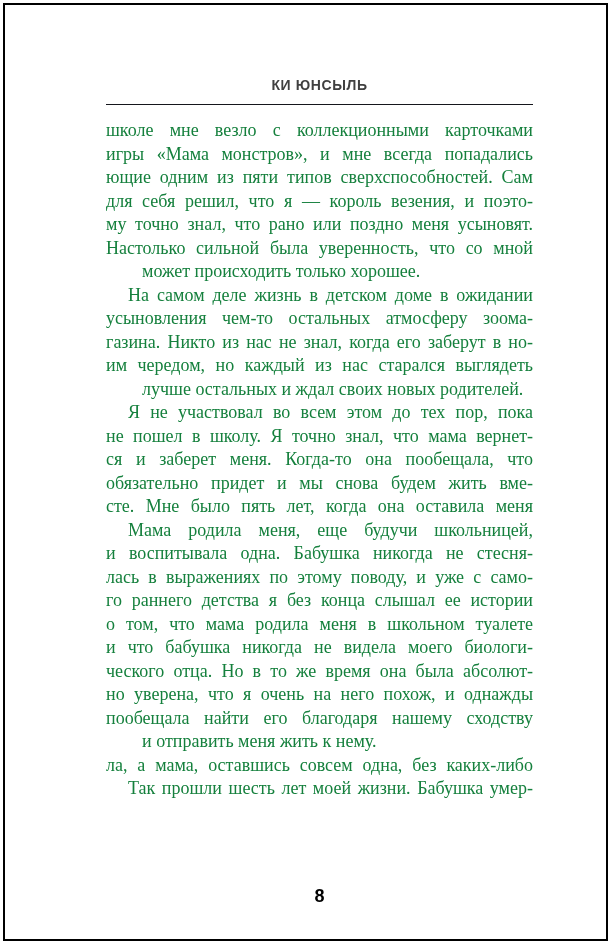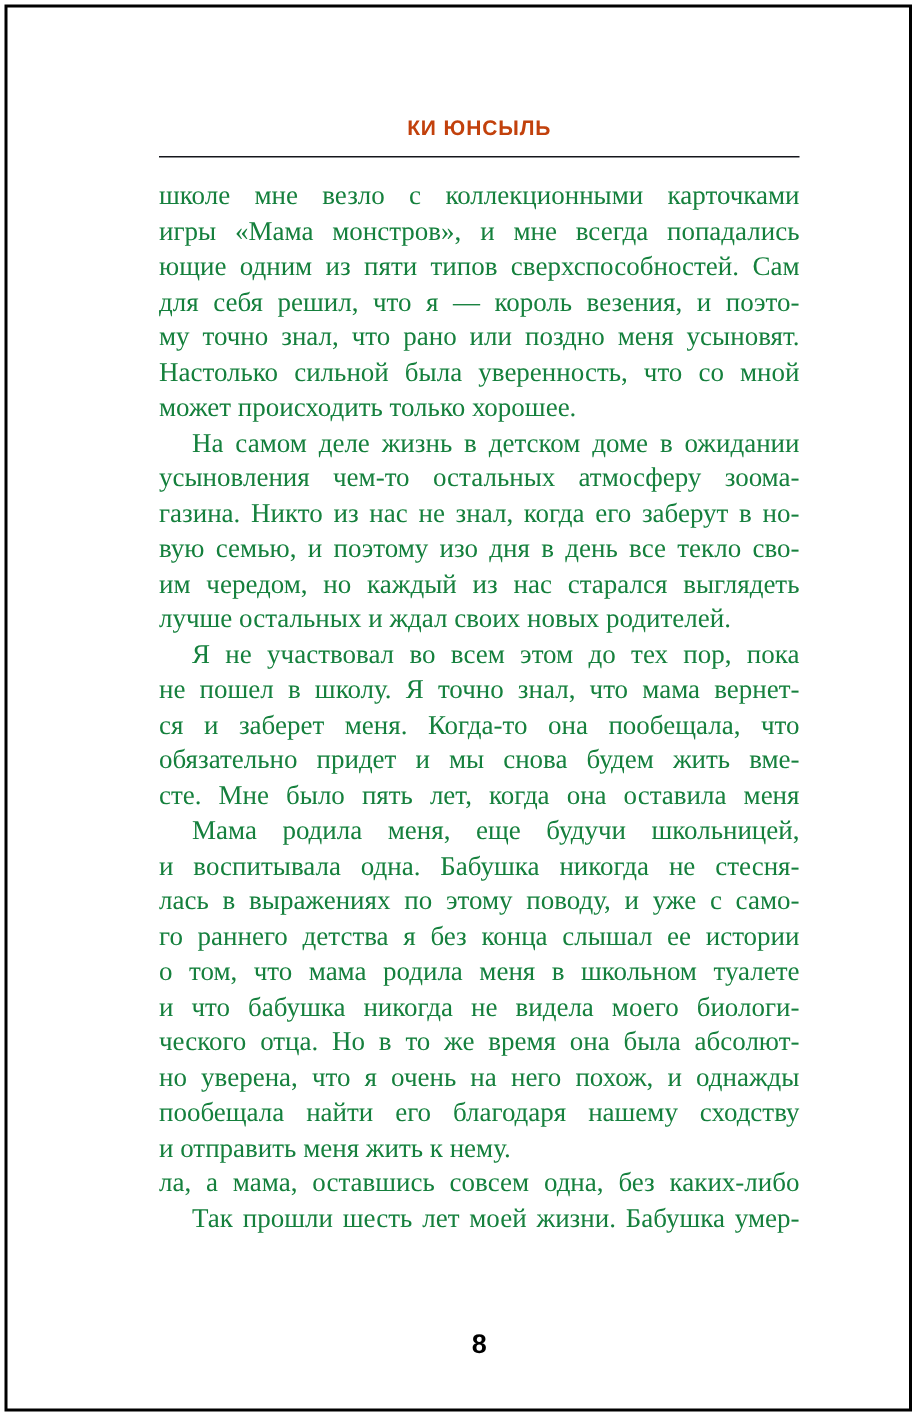--- a/index.html
+++ b/index.html
@@ -28,21 +28,21 @@
   .running-header {
     position: absolute;
     top: 77px;
     left: 106px;
     width: 427px;
     text-align: center;
     font-family: "Liberation Sans", "DejaVu Sans", sans-serif;
     font-weight: bold;
     font-size: 14px;
     letter-spacing: 0.6px;
-    color: #c2410c;
+    color: #404040;
     white-space: nowrap;
   }
   .header-rule {
     position: absolute;
     top: 104px;
     left: 106px;
     width: 427px;
     height: 0;
     border-top: 1.6px solid #15161c;
   }
@@ -61,20 +61,21 @@
   }
   .text-line {
     text-align: justify;
     text-align-last: justify;
     white-space: normal;
     overflow: hidden;
     height: 23.5px;
   }
   .text-line.last-line {
     text-align-last: left;
+    margin-left: 36px;
   }
   .text-line.indent-line {
     text-indent: 22px;
   }
   .page-number {
     position: absolute;
     top: 886px;
     left: 106px;
     width: 427px;
     text-align: center;
@@ -101,21 +102,20 @@
         <div class="text-line">ющие одним из пяти типов сверхспособностей. Сам</div>
         <div class="text-line">для себя решил, что я — король везения, и поэто-</div>
         <div class="text-line">му точно знал, что рано или поздно меня усыновят.</div>
         <div class="text-line">Настолько сильной была уверенность, что со мной</div>
         <div class="text-line last-line">может происходить только хорошее.</div>
       </div>
       <div class="paragraph">
         <div class="text-line indent-line">На самом деле жизнь в детском доме в ожидании</div>
         <div class="text-line">усыновления чем-то остальных атмосферу зоома-</div>
         <div class="text-line">газина. Никто из нас не знал, когда его заберут в но-</div>
-        <div class="text-line">вую семью, и поэтому изо дня в день все текло сво-</div>
         <div class="text-line">им чередом, но каждый из нас старался выглядеть</div>
         <div class="text-line last-line">лучше остальных и ждал своих новых родителей.</div>
       </div>
       <div class="paragraph">
         <div class="text-line indent-line">Я не участвовал во всем этом до тех пор, пока</div>
         <div class="text-line">не пошел в школу. Я точно знал, что мама вернет-</div>
         <div class="text-line">ся и заберет меня. Когда-то она пообещала, что</div>
         <div class="text-line">обязательно придет и мы снова будем жить вме-</div>
         <div class="text-line">сте. Мне было пять лет, когда она оставила меня</div>
       </div>

